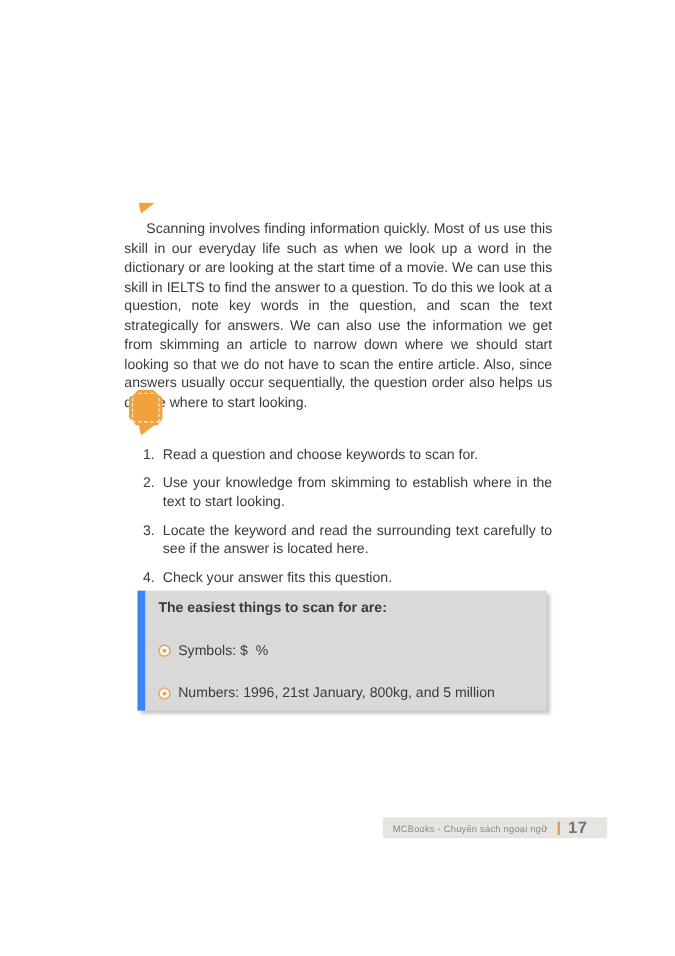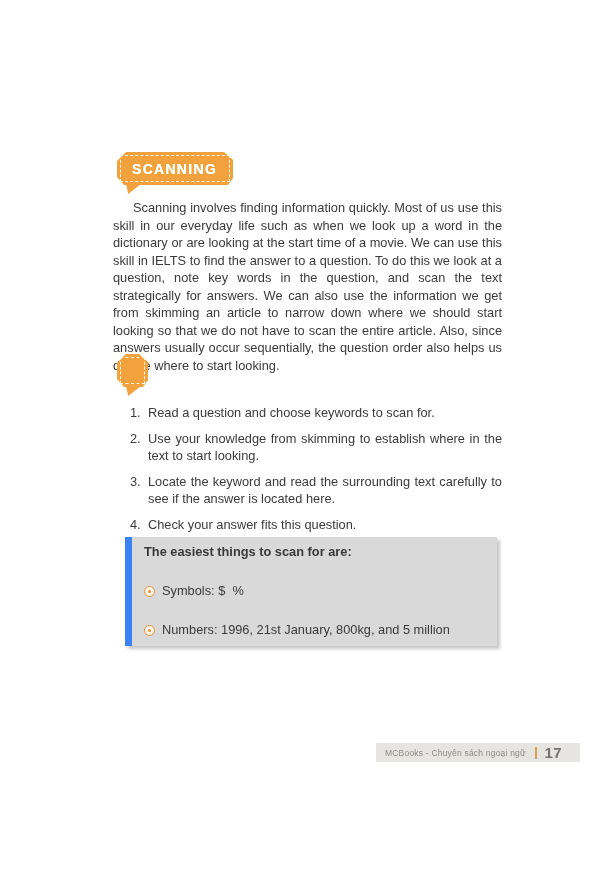--- a/index.html
+++ b/index.html
@@ -136,21 +136,21 @@
     width: 3.4px; height: 3.4px;
     margin: -1.7px 0 0 -1.7px;
     border-radius: 50%;
     background: #e8923e;
   }
 
   
   .footer-strip {
     position: absolute;
     top: 743px;
-    left: 376px;
+    left: 348px;
     width: 204px;
     height: 19px;
     background: #e6e5e2;
     display: flex;
     align-items: center;
     padding-left: 9px;
   }
   .footer-imprint {
     font-size: 8.5px;
     color: #8a8a80;
@@ -167,24 +167,20 @@
     font-weight: bold;
     color: #737373;
     letter-spacing: 0.5px;
   }
 </style>
 </head>
 <body>
 
 <div class="page">
 
-  <div class="badge badge1">
-    <span class="badge-stitch"></span>
-    <span class="badge-label">SCANNING</span>
-  </div>
   <div class="badge-tail badge1-tail"></div>
 
   <p class="intro-paragraph">Scanning involves finding information quickly. Most of us use this skill in our everyday life such as when we look up a word in the dictionary or are looking at the start time of a movie. We can use this skill in IELTS to find the answer to a question. To do this we look at a question, note key words in the question, and scan the text strategically for answers. We can also use the information we get from skimming an article to narrow down where we should start looking so that we do not have to scan the entire article. Also, since answers usually occur sequentially, the question order also helps us decide where to start looking.</p>
 
   <div class="badge badge2">
     <span class="badge-stitch"></span>
   </div>
   <div class="badge-tail badge2-tail"></div>
 
   <ol class="steps">

